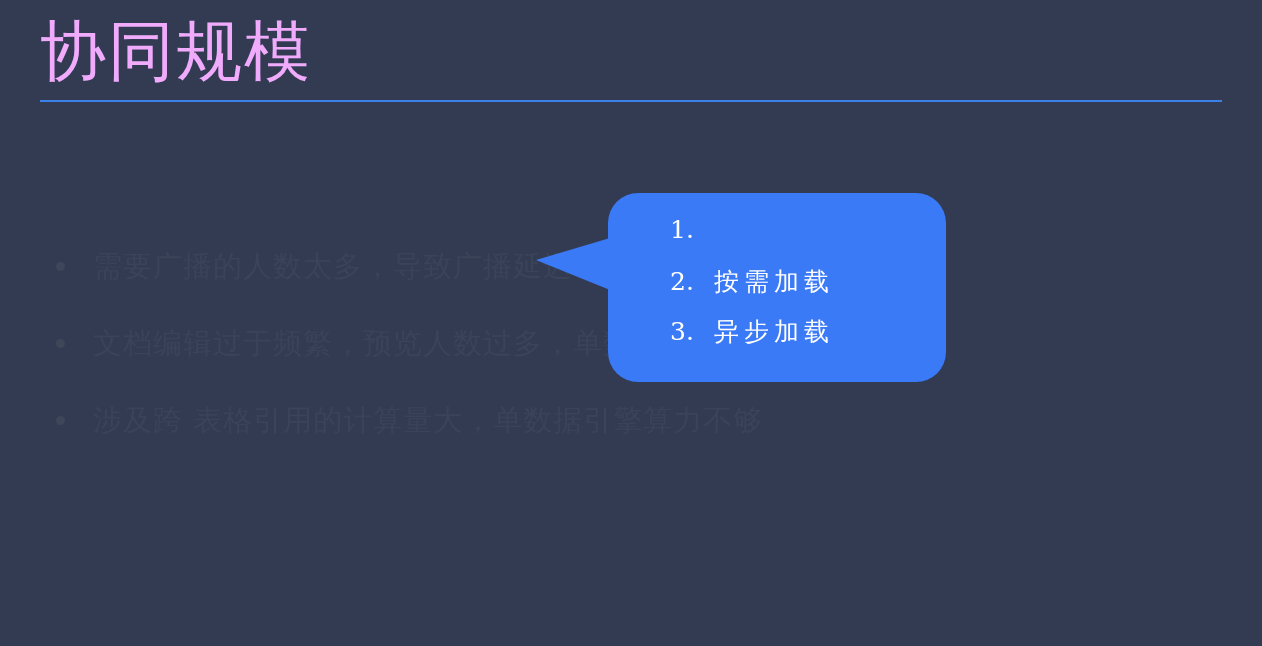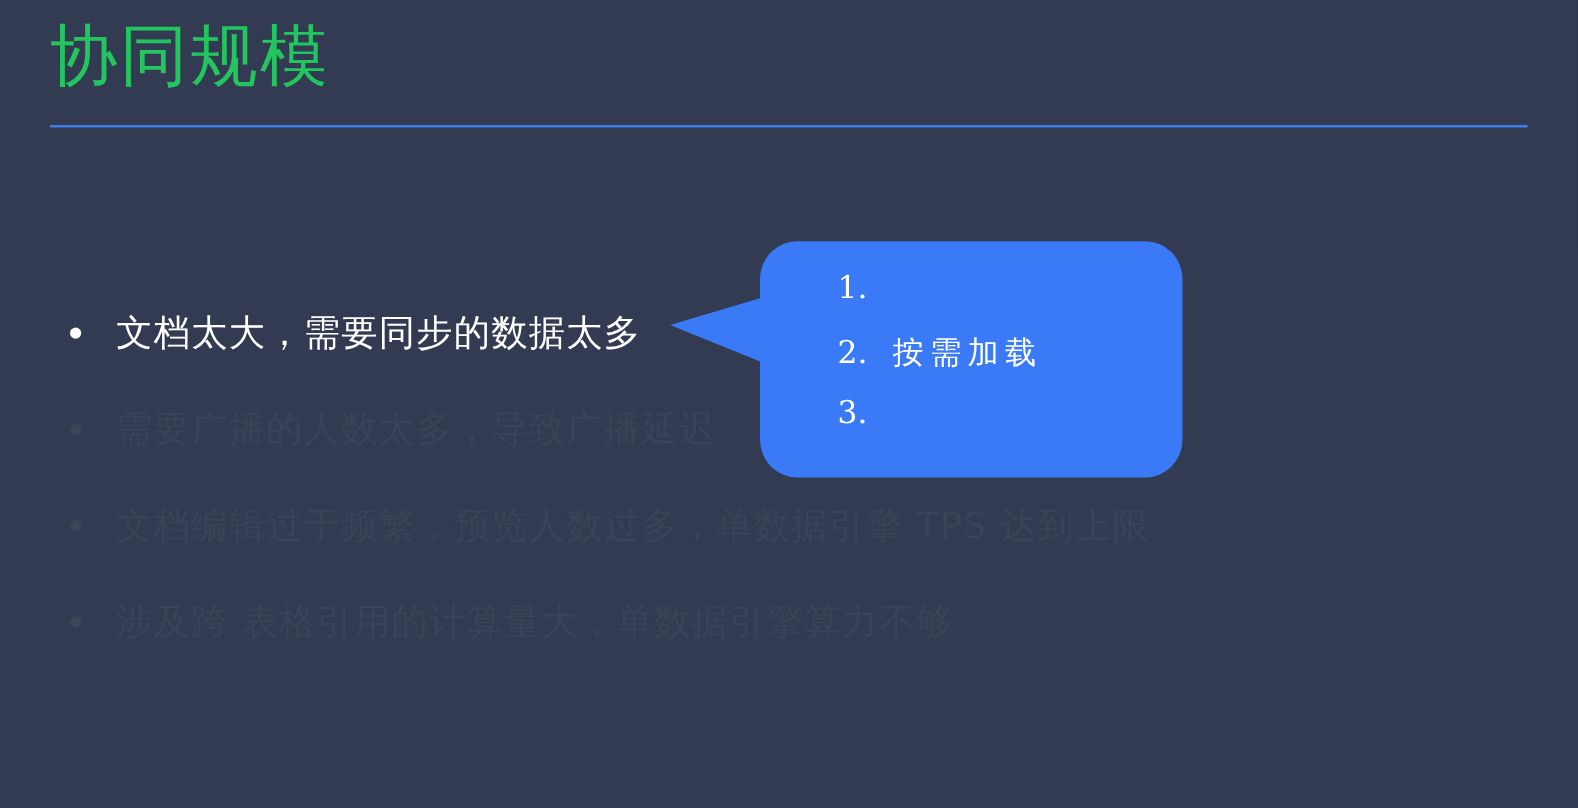--- a/index.html
+++ b/index.html
@@ -19,24 +19,24 @@
     background: #323b52;
     overflow: hidden;
     box-sizing: border-box;
   }
 
   
   .slide-title {
     position: absolute;
     left: 40px;
     top: 14px;
-    font-size: 54px;
+    font-size: 66px;
     line-height: 1.15;
     font-weight: 400;
-    color: #22c55e;
+    color: #f0abfc;
     letter-spacing: 2px;
     white-space: nowrap;
     font-family: "DejaVu Sans", "Liberation Sans", sans-serif;
   }
 
   .title-rule {
     position: absolute;
     left: 40px;
     top: 100px;
     width: 1182px;
@@ -154,24 +154,20 @@
 </head>
 <body>
 
 <div class="slide">
 
   <div class="slide-title">协同规模</div>
   <div class="title-rule"></div>
 
   <div class="bullet-list">
 
-    <div class="bullet-row">
-      <span class="bullet-dot"></span>
-      <span class="bullet-text">文档太大，需要同步的数据太多</span>
-    </div>
 
     <div class="bullet-row dim">
       <span class="bullet-dot"></span>
       <span class="bullet-text">需要广播的人数太多，导致广播延迟</span>
     </div>
 
     <div class="bullet-row dim">
       <span class="bullet-dot"></span>
       <span class="bullet-text">文档编辑过于频繁，预览人数过多，单数据引擎 TPS 达到上限</span>
     </div>
@@ -188,18 +184,19 @@
     <ul class="callout-list">
       <li class="callout-item">
         <span class="callout-num">1.</span>
       </li>
       <li class="callout-item">
         <span class="callout-num">2.</span>
         <span class="callout-label">按需加载</span>
       </li>
       <li class="callout-item">
         <span class="callout-num">3.</span>
+        <span class="callout-label">异步加载</span>
       </li>
     </ul>
   </div>
 
 
 </div>
 
 </body></html>

